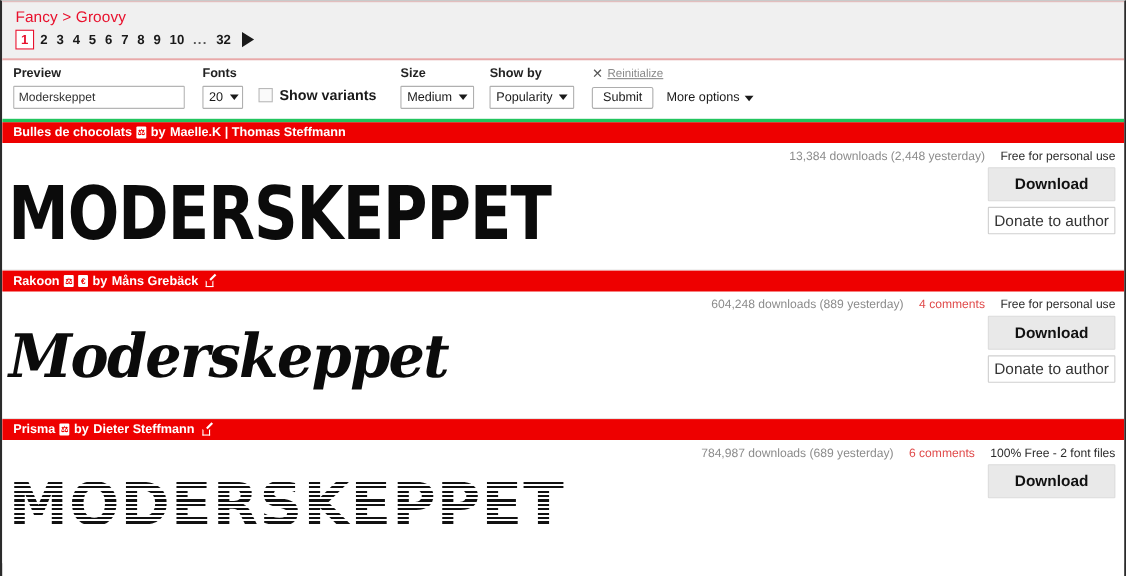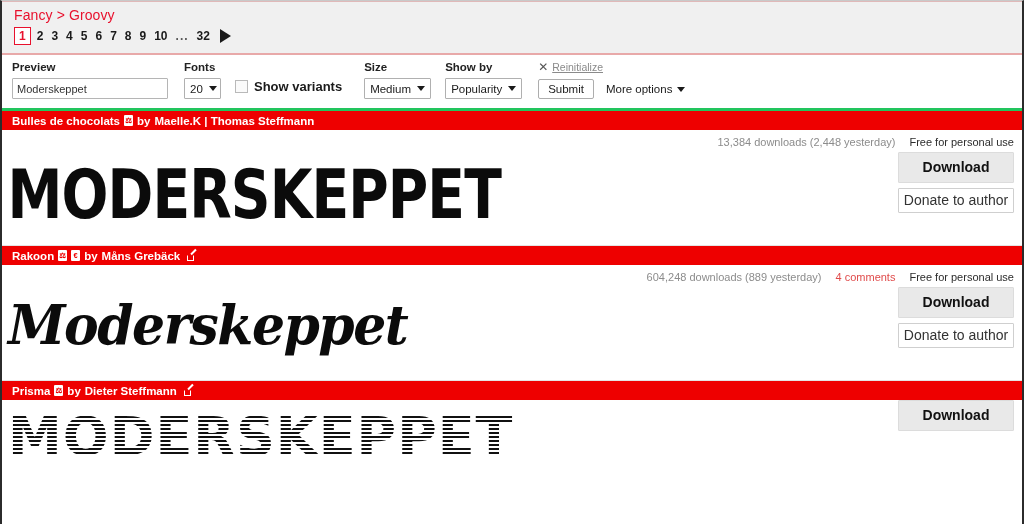--- a/index.html
+++ b/index.html
@@ -477,20 +477,25 @@
     <div class="font-head">
       <a href="#" class="fname" style="color:#fff;text-decoration:none;">Prisma</a>
       <span class="badge">⚖</span>
       <span class="byline">by</span>
       <a href="#" class="byline" style="color:#fff;text-decoration:none;">Dieter Steffmann</a>
       <span class="extlink">
           <i></i>
           <b></b>
         </span>
     </div>
+    <div class="stats-row">
+      <span>784,987 downloads (689 yesterday)</span>
+      <a href="#" class="comments" style="text-decoration:none;">6 comments</a>
+      <span class="license">100% Free - 2 font files</span>
+    </div>
     <div class="preview-area" style="height:90px;">
       <div class="sample sample-3">MODERSKEPPET</div>
       <div class="btn-col">
         <button class="dl-btn" type="button">Download</button>
       </div>
     </div>
   </div>
 
 </div>
 

